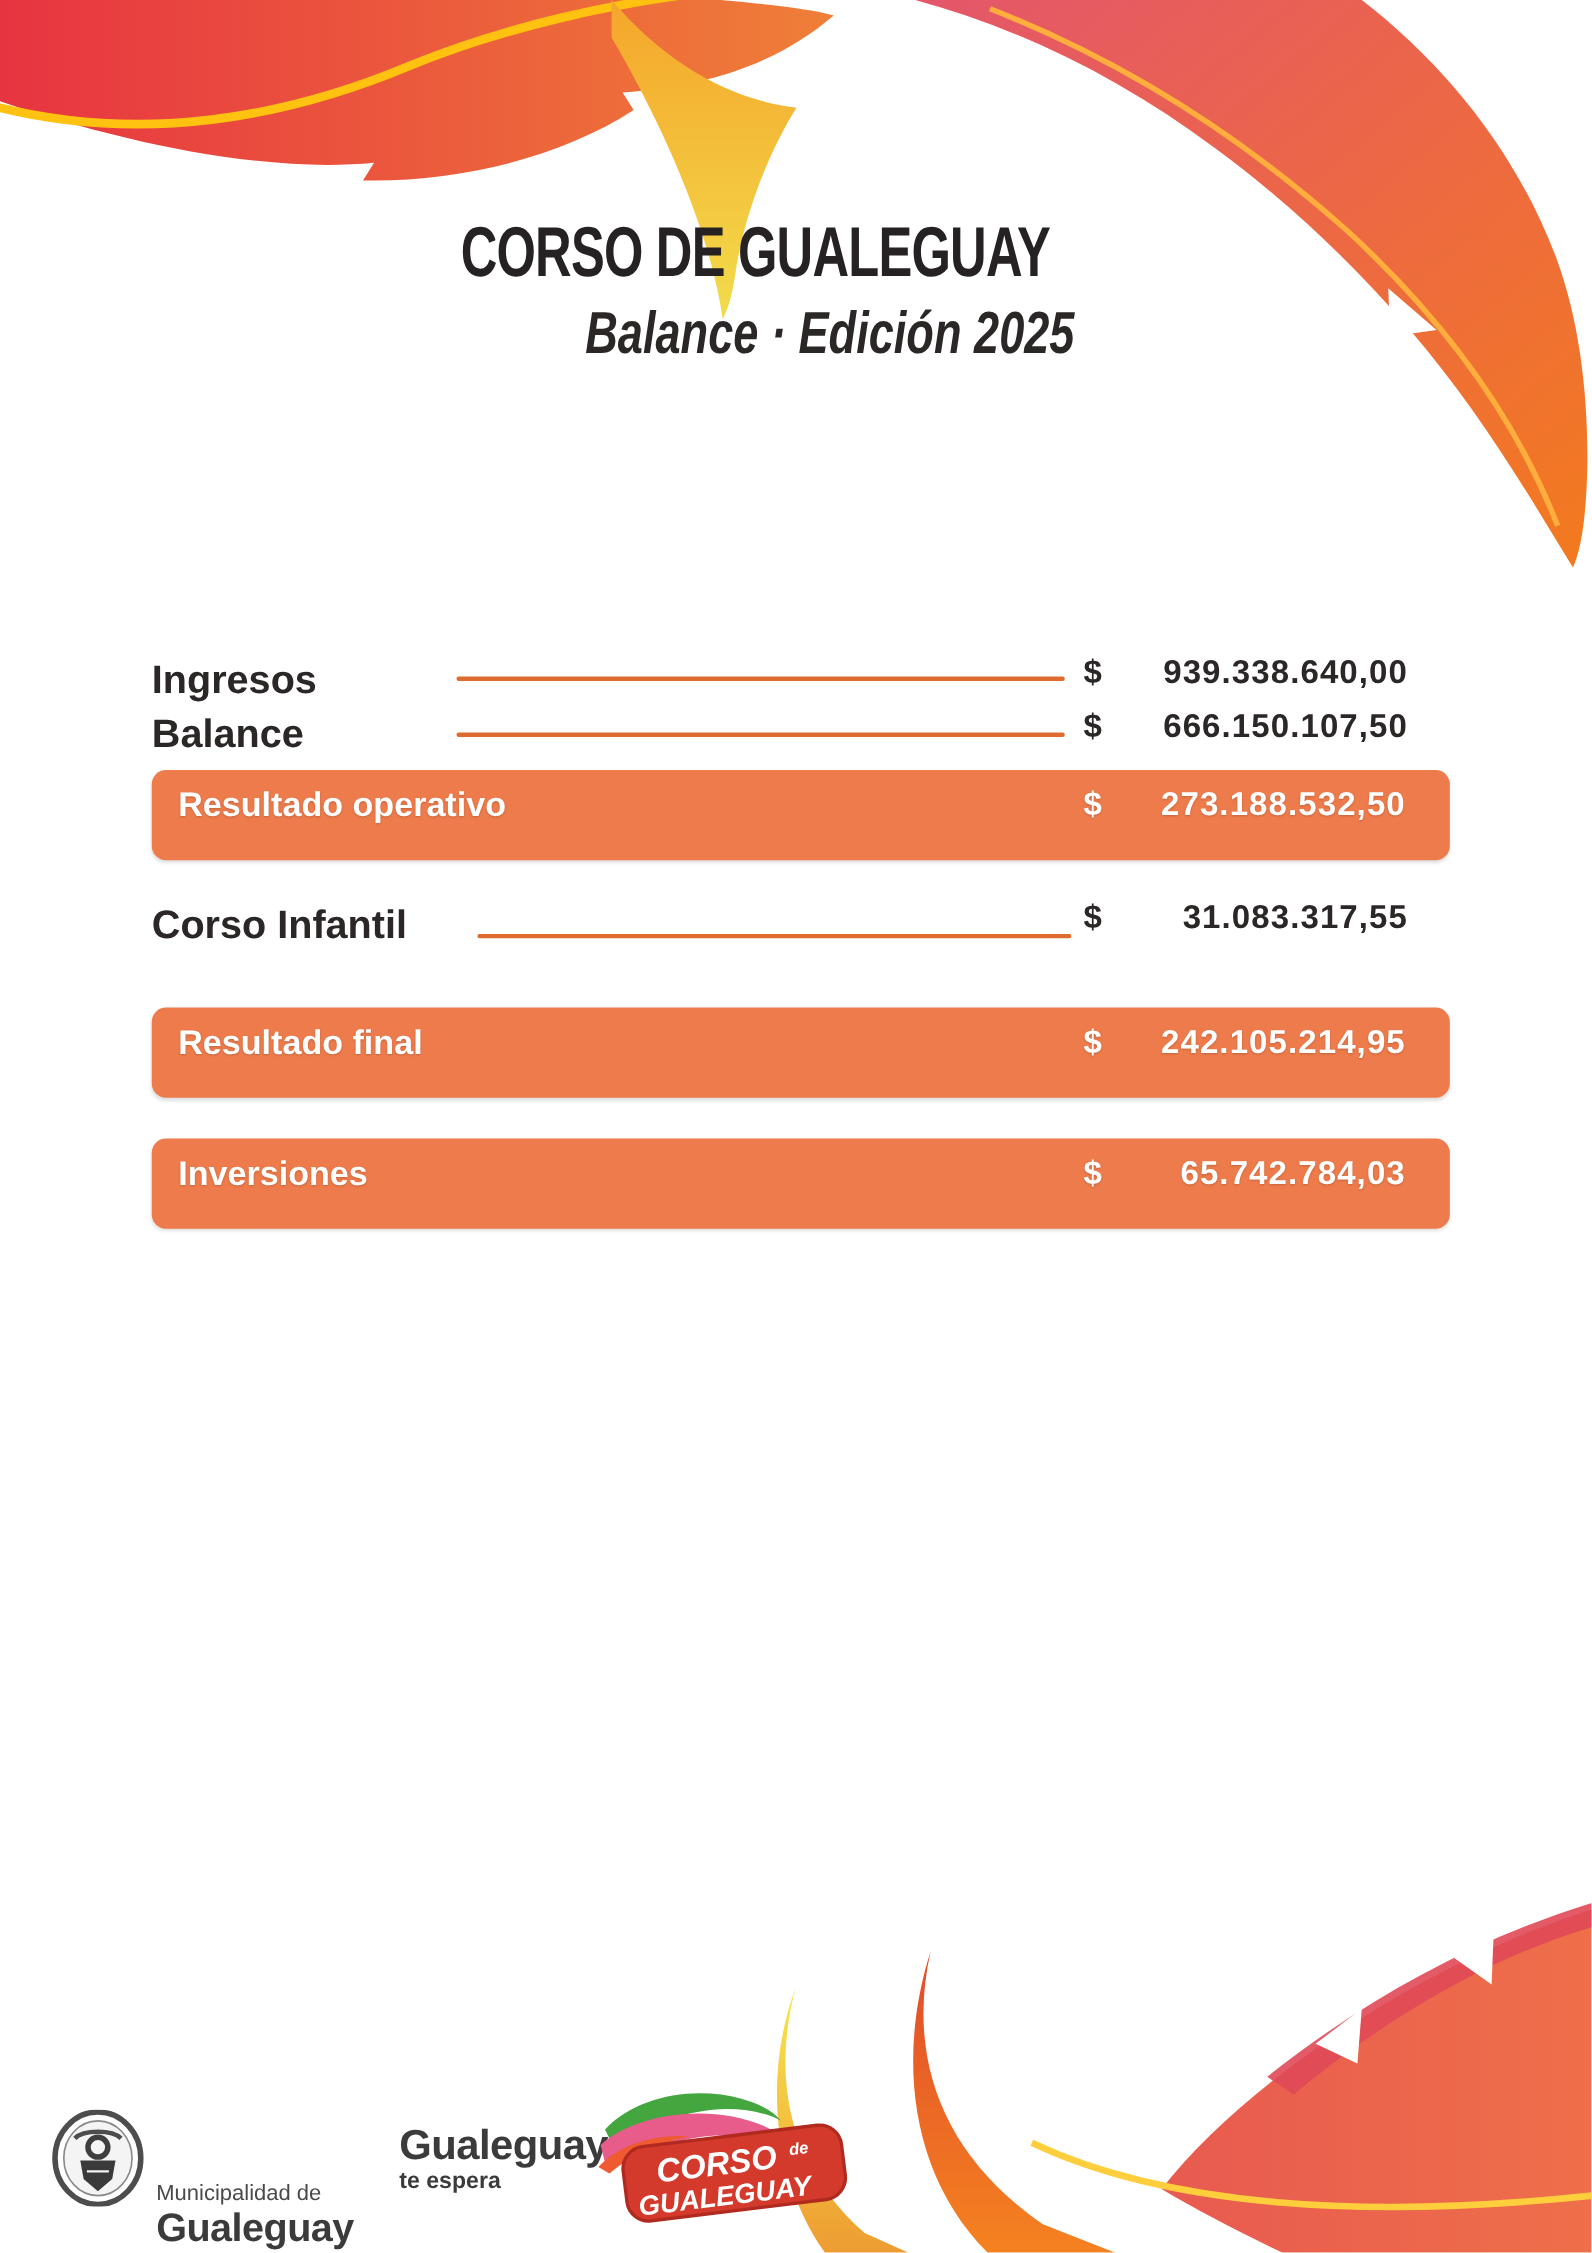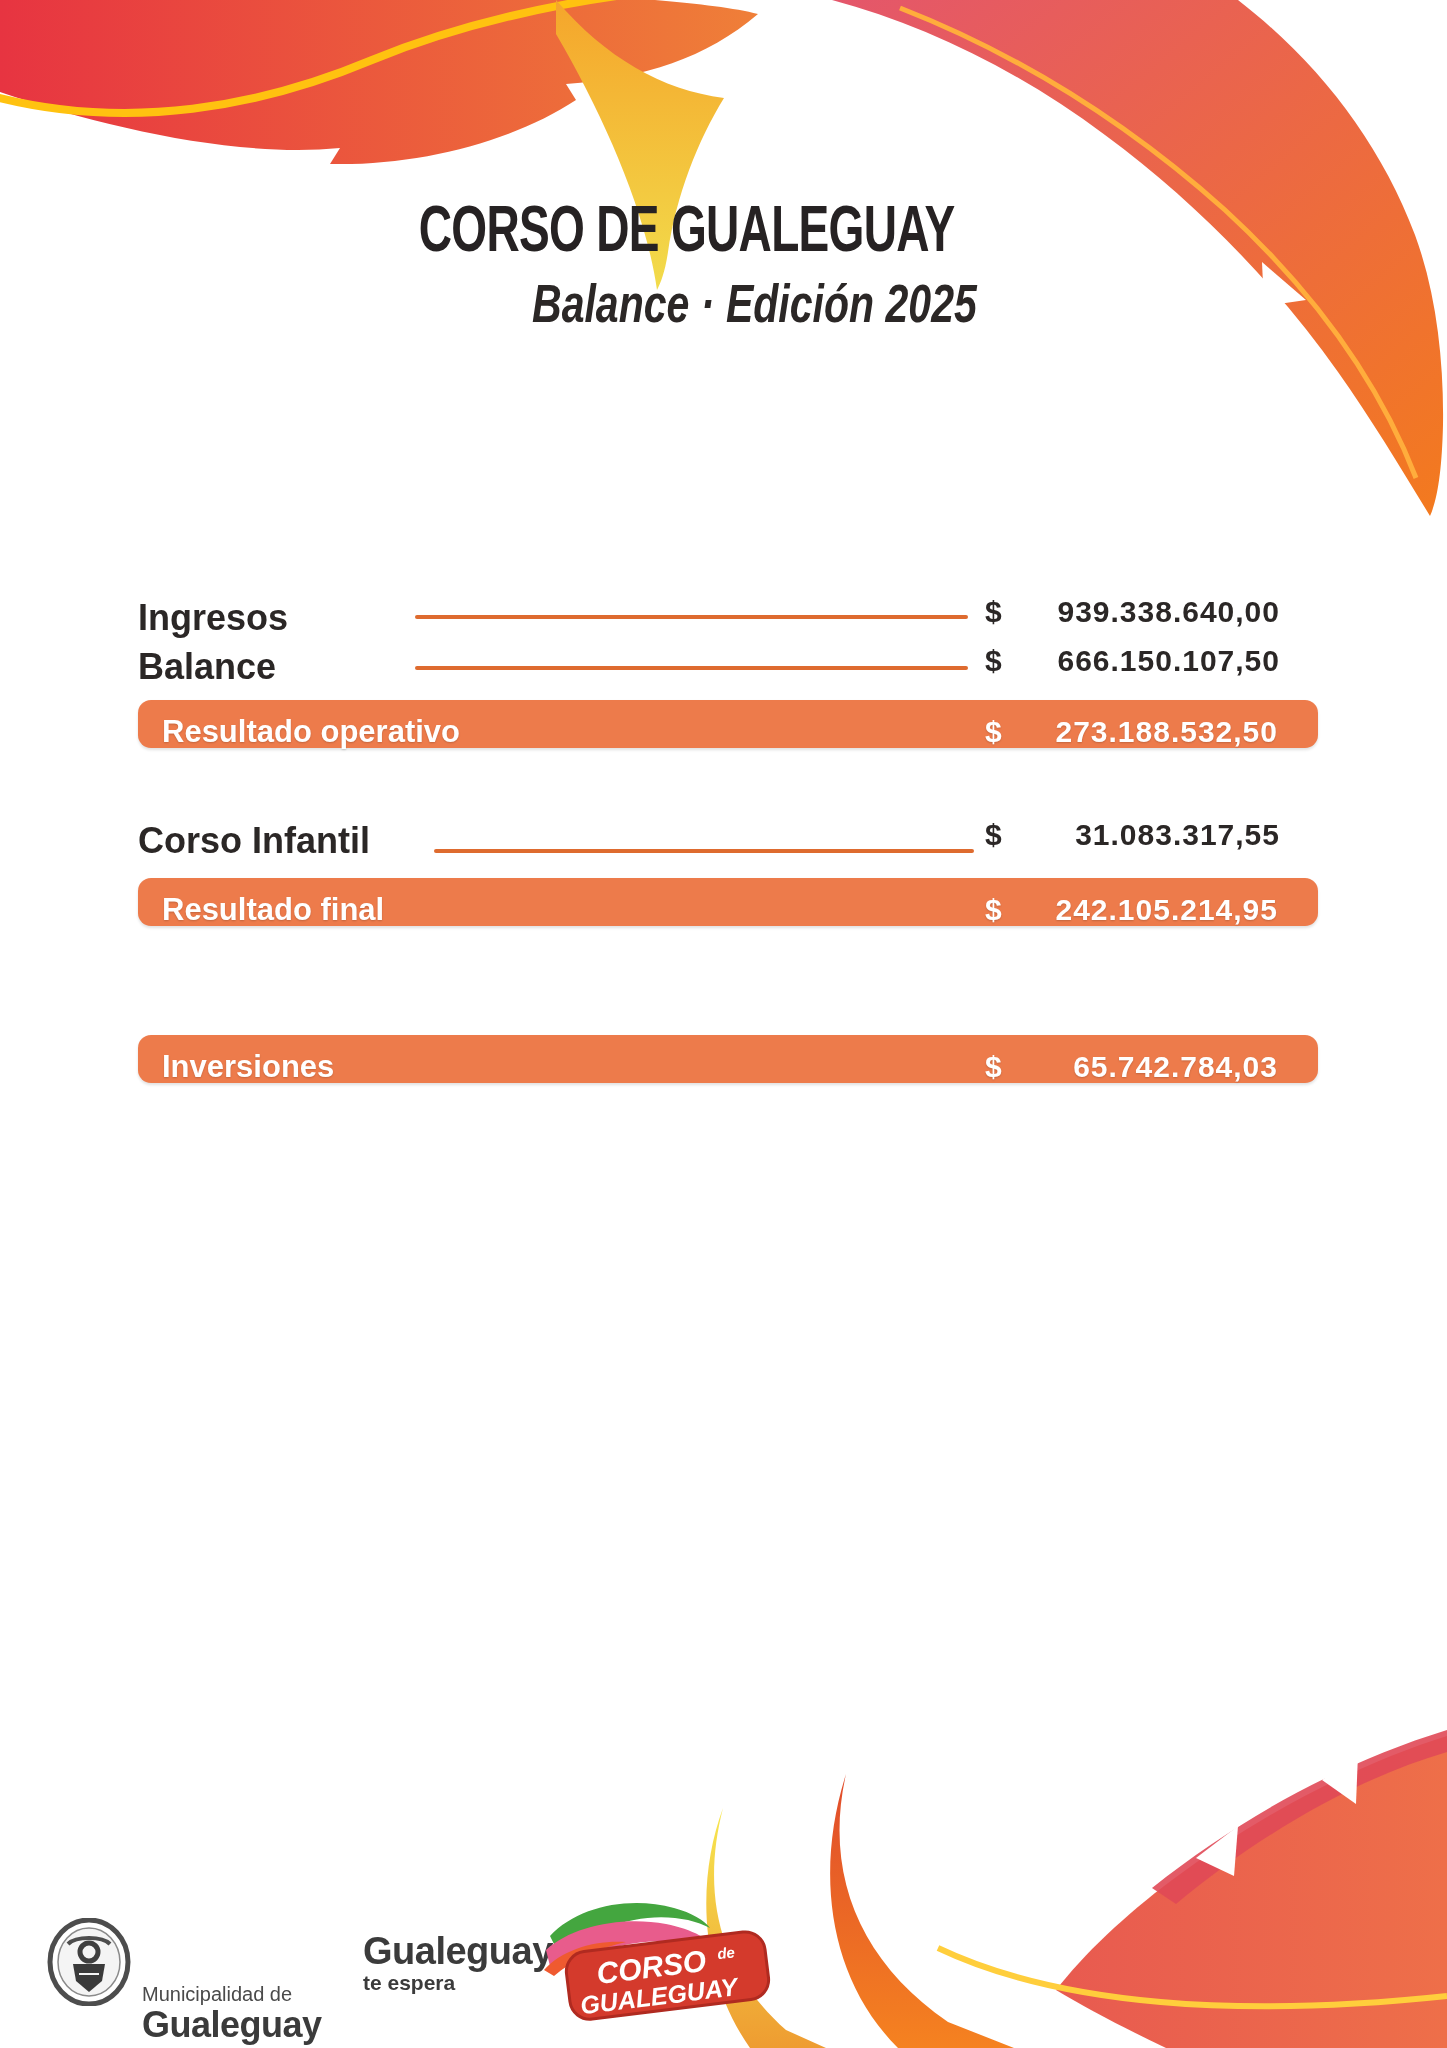--- a/index.html
+++ b/index.html
@@ -23,21 +23,21 @@
   .hdr .subtitle{
     margin:6px 0 0 0;font-size:54px;font-weight:700;font-style:italic;color:#2B2726;
     transform:scaleX(.76);transform-origin:center top;white-space:nowrap;
   }
 
   
   .lbl{position:absolute;left:138px;font-size:36px;font-weight:700;color:#2B2726;white-space:nowrap;}
   .val{position:absolute;left:985px;width:295px;display:flex;justify-content:space-between;
        font-size:30px;font-weight:700;color:#2B2726;letter-spacing:1px;white-space:nowrap;}
   .rule{position:absolute;height:4px;background:#DE6B2F;border-radius:2px;}
-  .bar{position:absolute;left:138px;width:1180px;height:48px;background:#ED7B4B;border-radius:13px;
+  .bar{position:absolute;left:138px;width:1180px;height:82px;background:#ED7B4B;border-radius:13px;
        box-shadow:0 2px 3px rgba(0,0,0,.12);}
   .bar .bar-lbl{position:absolute;left:24px;top:0;line-height:64px;font-size:31px;font-weight:700;color:#fff;
        text-shadow:0 1px 2px rgba(0,0,0,.18);white-space:nowrap;}
   .bar .bar-val{position:absolute;left:847px;right:40px;top:0;line-height:64px;display:flex;justify-content:space-between;
        font-size:30px;font-weight:700;color:#fff;letter-spacing:1px;text-shadow:0 1px 2px rgba(0,0,0,.18);white-space:nowrap;}
 
   
   .muni-text{position:absolute;left:142px;top:1984px;line-height:1;}
   .muni-text .l1{font-size:20px;font-weight:400;color:#4a4a4a;display:block;}
   .muni-text .l2{font-size:36px;font-weight:800;color:#3b3b3b;letter-spacing:-0.5px;display:block;margin-top:3px;}
@@ -129,21 +129,21 @@
       </span>
     </div>
 
     <span class="lbl" style="top:820px">Corso Infantil</span>
     <span class="rule" style="left:434px;width:540px;top:849px"></span>
     <span class="val" style="top:818px">
       <span class="cur">$</span>
       <span class="num">31.083.317,55</span>
     </span>
 
-    <div class="bar" style="top:878px">
+    <div class="bar" style="top:916px">
       <span class="bar-lbl">Resultado final</span>
       <span class="bar-val">
         <span class="cur">$</span>
         <span class="num">242.105.214,95</span>
       </span>
     </div>
 
     <div class="bar" style="top:1035px">
       <span class="bar-lbl">Inversiones</span>
       <span class="bar-val">

